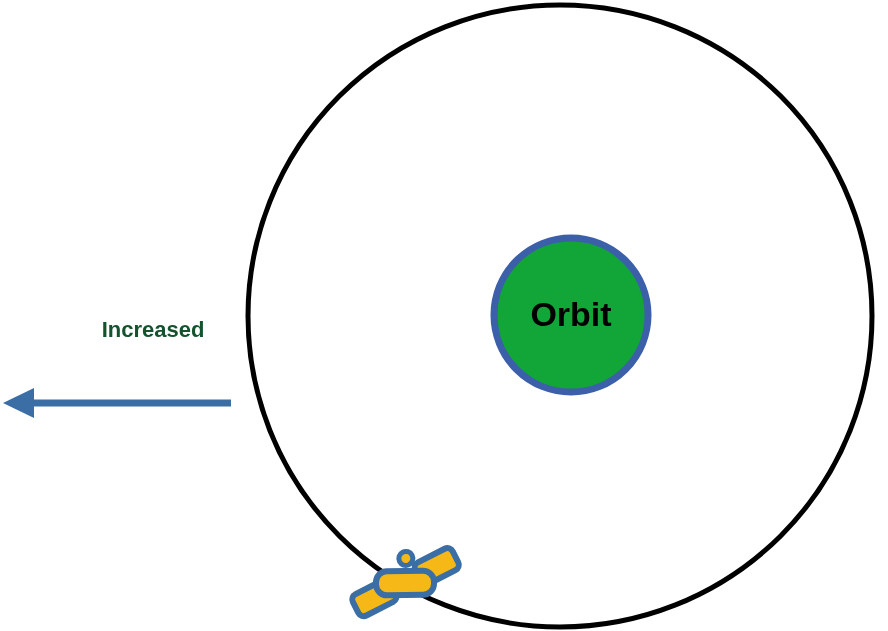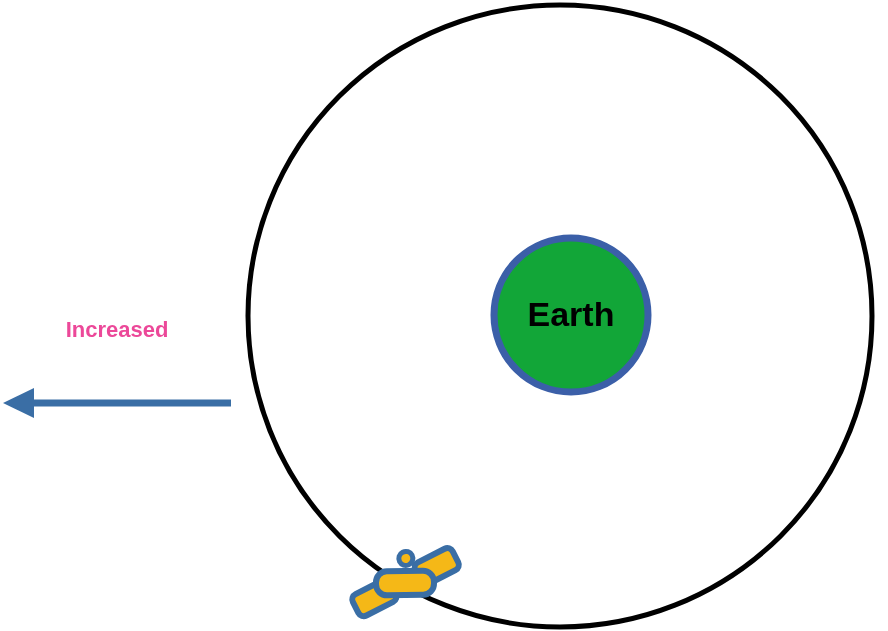--- a/index.html
+++ b/index.html
@@ -24,27 +24,28 @@
     width: 888px;
     height: 631px;
     display: block;
   }
   .caption-block {
     position: absolute;
     left: 0px;
     top: 316px;
     width: 234px;
     text-align: center;
-    color: #ec4899;
+    color: #14532d;
     font-family: "Liberation Sans", sans-serif;
     font-size: 22px;
     font-weight: bold;
     line-height: 28px;
     letter-spacing: 0px;
     user-select: none;
+    padding-left: 36px;
   }
   .caption-line {
     display: block;
     white-space: nowrap;
   }
   .earth-label {
     position: absolute;
     left: 471px;
     top: 294px;
     width: 200px;
@@ -89,15 +90,15 @@
       <rect x="-12" y="-30" width="24" height="58" rx="11" ry="11" fill="#f5b817" stroke="#3a6ea5" stroke-width="6" transform="rotate(-64)"></rect>
 
       <circle cx="11" cy="-22" r="7" fill="#f5b817" stroke="#3a6ea5" stroke-width="5"></circle>
     </g>
   </svg>
 
   <div class="caption-block">
     <span class="caption-line">Increased</span>
   </div>
 
-  <div class="earth-label" style="color: rgb(0, 0, 0);">Earth</div>
+  <div class="earth-label" style="color: rgb(0, 0, 0);">Orbit</div>
 
 </div>
 
 </body></html>

